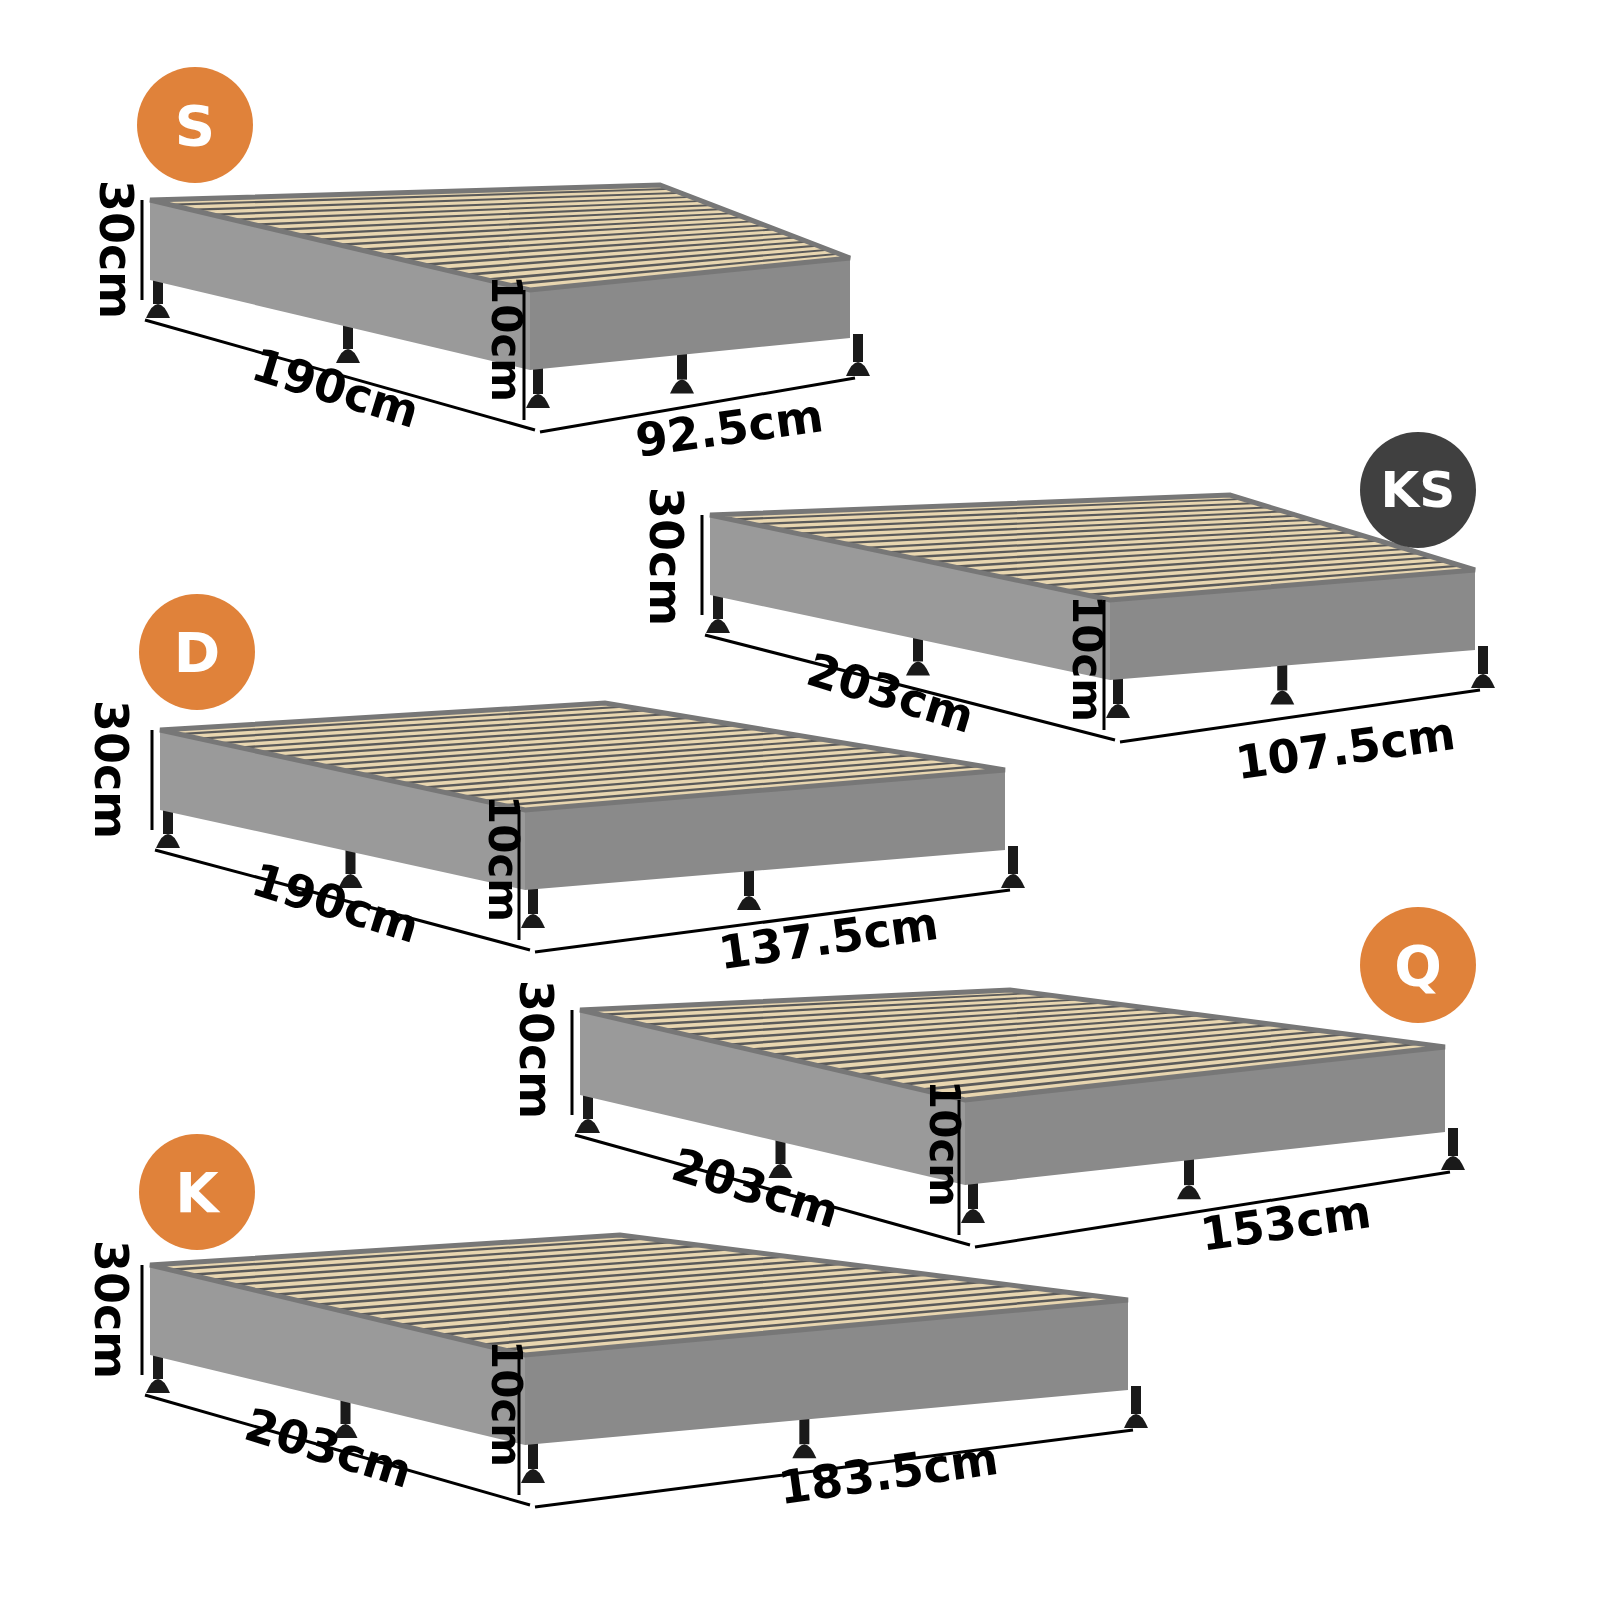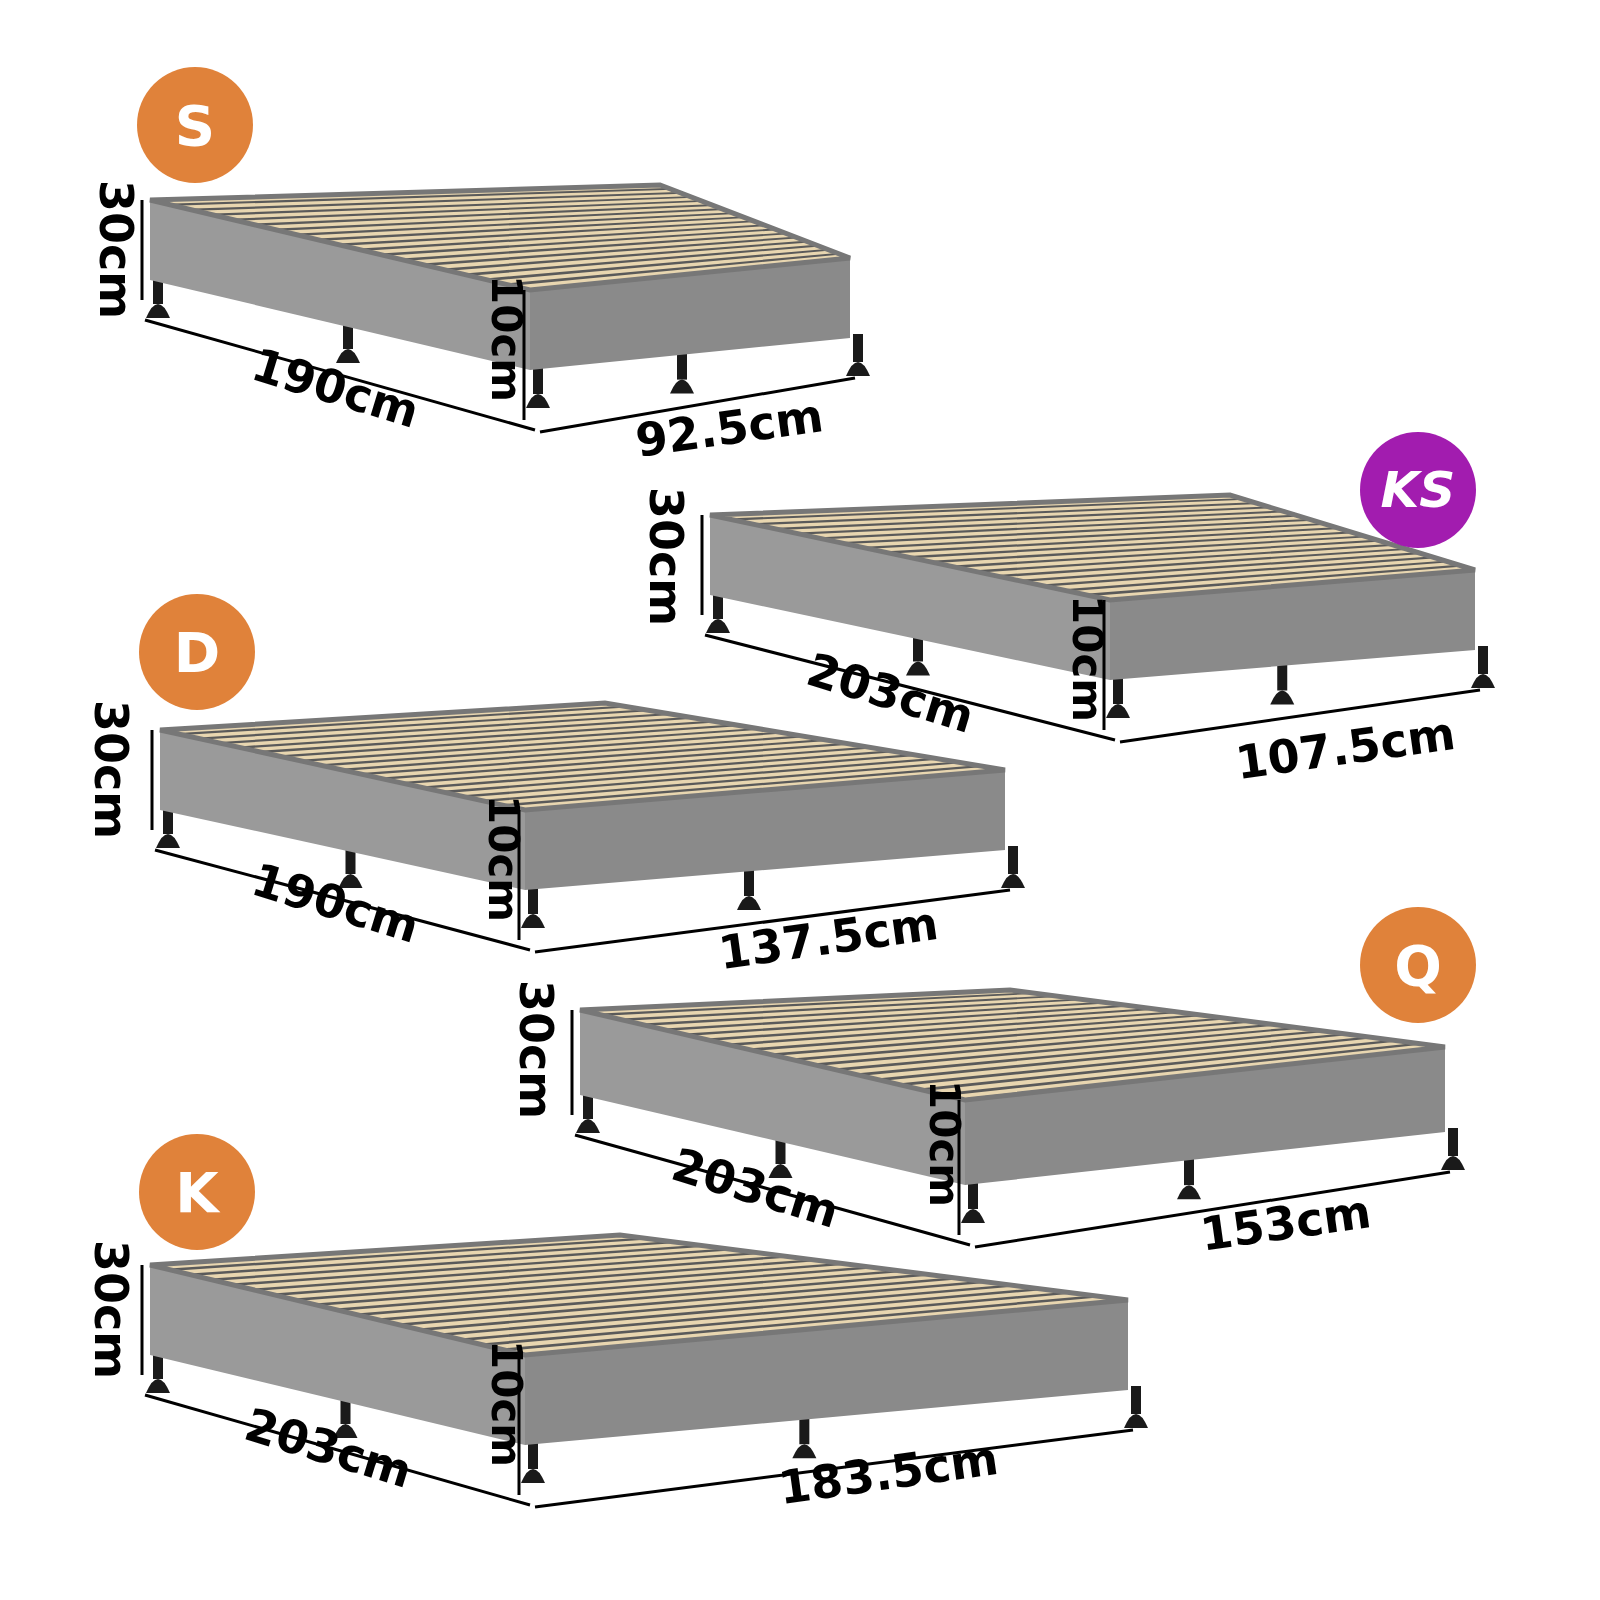--- a/index.html
+++ b/index.html
@@ -92,21 +92,21 @@
         <polygon points="1024.4444444444443,581.8194444444445 1422.5972222222222,553.9583333333334 1430.763888888889,556.4583333333334 1037.7777777777778,584.6527777777778" fill="#e8d6b0"></polygon>
         <polygon points="1046.6666666666667,586.5416666666666 1436.2083333333333,558.125 1444.375,560.625 1060,589.375" fill="#e8d6b0"></polygon>
         <polygon points="1068.888888888889,591.2638888888889 1449.8194444444443,562.2916666666666 1457.986111111111,564.7916666666666 1082.2222222222222,594.0972222222222" fill="#e8d6b0"></polygon>
         <polygon points="1091.111111111111,595.9861111111111 1463.4305555555557,566.4583333333334 1471.5972222222222,568.9583333333334 1104.4444444444443,598.8194444444445" fill="#e8d6b0"></polygon>
         <polygon points="710,515 1230,495 1475,570 1110,600" fill="none" stroke="#777" stroke-width="5"></polygon>
         <line x1="702" y1="515" x2="702" y2="615" stroke="#000000" stroke-width="3"></line>
         <line x1="705" y1="635" x2="1115" y2="740" stroke="#000000" stroke-width="3"></line>
         <line x1="1120" y1="742" x2="1480" y2="690" stroke="#000000" stroke-width="3"></line>
         <line x1="1104" y1="600" x2="1104" y2="730" stroke="#000000" stroke-width="3"></line>
       </svg>
-    <div class="badge" style="left: 1360px; top: 432px; width: 116px; height: 116px; background: #a21caf; font-size: 50px; font-style: italic;">
+    <div class="badge" style="left: 1360px; top: 432px; width: 116px; height: 116px; background: #404040; font-size: 50px;">
         <span>KS</span>
       </div>
     <div class="lbl" style="left: 645px; top: 487px; transform: rotate(90deg); transform-origin: 0px 0px; margin-left: 44px;">30cm</div>
     <div class="lbl" style="left: 805px; top: 670px; transform: rotate(17deg);">203cm</div>
     <div class="lbl" style="left: 1235px; top: 725px; transform: rotate(-8deg);">107.5cm</div>
     <div class="lbl" style="left: 1068px; top: 595px; transform: rotate(90deg); transform-origin: 0px 0px; margin-left: 40px; font-size: 42px;">10cm</div>
   </div>
     <div class="bed">
     <svg width="1600" height="1600">
         <rect x="163" y="806" width="10" height="28" fill="#1a1a1a"></rect>

